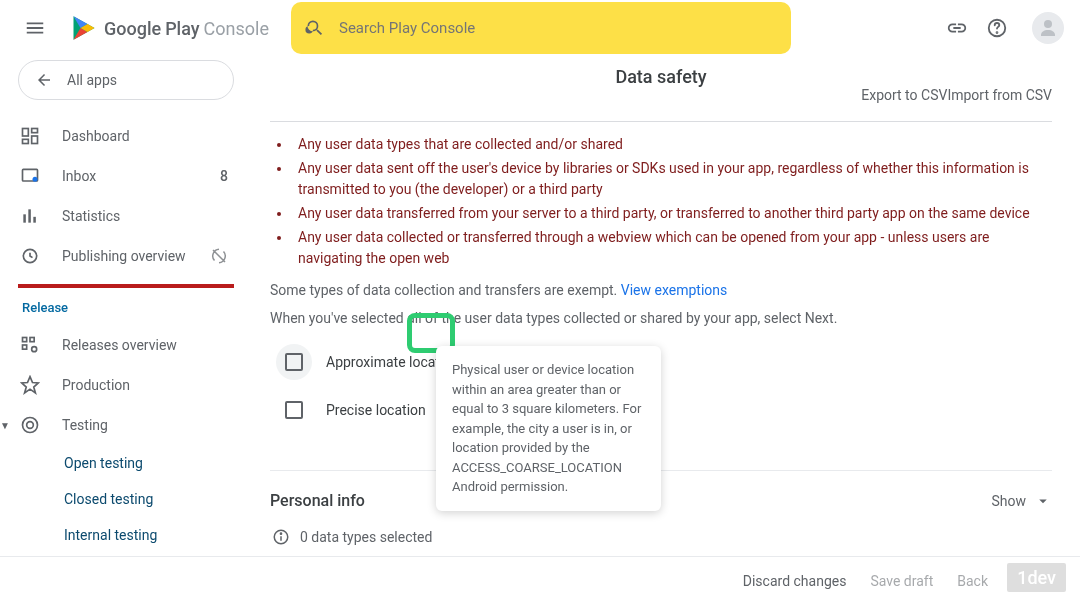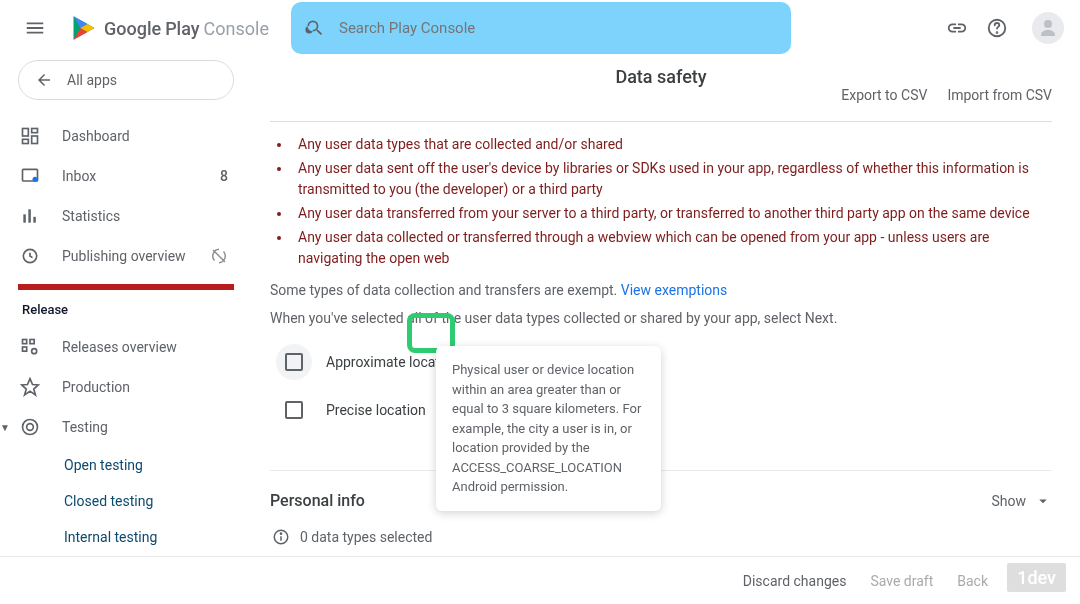--- a/index.html
+++ b/index.html
@@ -6,41 +6,41 @@
     body { background: #fff; color: #202124; font-size: 14px; width: 1080px; height: 604px; overflow: hidden; position: relative; }
 
     .header { display: flex; align-items: center; padding: 8px 16px; gap: 16px; height: 56px; justify-content: space-between; }
     .menu-icon { color: #5f6368; cursor: pointer; padding: 8px; }
     .logo-wrap { display: flex; align-items: center; gap: 6px; }
     .logo-img { width: 28px; height: 28px; }
     .logo-text { display: flex; align-items: baseline; gap: 4px; font-size: 18px; }
     .logo-google { color: #5f6368; font-weight: 500; }
     .logo-play { color: #5f6368; font-weight: 500; }
     .logo-console { color: #9aa0a6; font-weight: 400; }
-    .search-wrap { flex: 1; max-width: 500px; background: #7dd3fc; border-radius: 10px; display: flex; align-items: center; padding: 12px 14px; height: 52px; margin-left: 6px; }
+    .search-wrap { flex: 1; max-width: 500px; background: #fde047; border-radius: 10px; display: flex; align-items: center; padding: 12px 14px; height: 52px; margin-left: 6px; }
     .search-wrap .sicon { color: #5f6368; margin-right: 14px; }
     .search-wrap input { border: none; background: transparent; outline: none; flex: 1; font-size: 15px; color: #5f6368; }
     .header-right { margin-left: auto; display: flex; align-items: center; gap: 18px; color: #5f6368; }
     .avatar { width: 32px; height: 32px; border-radius: 50%; background: #e8eaed; display: flex; align-items: center; justify-content: center; margin-left: 6px; }
 
     .container { display: flex; height: calc(100% - 56px); }
     .sidebar { width: 250px; padding: 4px 16px 0 18px; flex-shrink: 0; }
     .allapps { border: 1px solid #dadce0; border-radius: 24px; padding: 10px 16px; display: flex; align-items: center; gap: 14px; color: #5f6368; cursor: pointer; margin-bottom: 16px; }
     .nav-item { display: flex; align-items: center; gap: 18px; padding: 10px 6px 10px 2px; color: #5f6368; cursor: pointer; font-size: 14px; position: relative; }
     .nav-item .nicon { width: 24px; text-align: center; }
     .nav-item .badge { margin-left: auto; font-weight: 500; }
     .nav-item .trail { margin-left: auto; opacity: 0.7; }
     .sub-item { padding: 10px 6px 10px 46px; color: #0c4a6e; cursor: pointer; font-size: 14px; }
-    .section-label { color: #0f172a; font-size: 13px; font-weight: 500; padding: 12px 4px 10px; border-top: 6px solid #b91c1c; margin-top: 8px; }
+    .section-label { color: #0369a1; font-size: 13px; font-weight: 500; padding: 12px 4px 10px; border-top: 4px solid #b91c1c; margin-top: 8px; }
     .expand-caret { position: absolute; left: -18px; color: #5f6368; font-size: 10px; }
 
     .main { flex: 1; padding: 10px 28px 0 20px; overflow-y: auto; position: relative; }
     .title-row { display: flex; align-items: center; margin-bottom: 18px; flex-direction: column; }
     .title-row h2 { font-size: 18px; font-weight: 500; color: #3c4043; }
-    .title-actions { margin-left: auto; display: flex; gap: 20px; }
+    .title-actions { margin-left: auto; display: flex; }
     .title-actions span { color: #5f6368; font-size: 14px; cursor: pointer; }
     .divider { border-top: 1px solid #dadce0; margin-bottom: 12px; }
 
     .bullets { list-style: disc; padding-left: 22px; color: #7f1d1d; font-size: 14px; line-height: 1.55; margin-bottom: 12px; }
     .bullets li { margin-bottom: 2px; padding-left: 6px; }
     .paragraph { color: #5f6368; font-size: 14px; margin-bottom: 12px; }
     .paragraph a { color: #1a73e8; text-decoration: none; cursor: pointer; }
 
     .section-header { display: flex; align-items: center; margin: 20px 0 14px; }
     .section-header h3 { font-size: 16px; font-weight: 500; color: #3c4043; }

